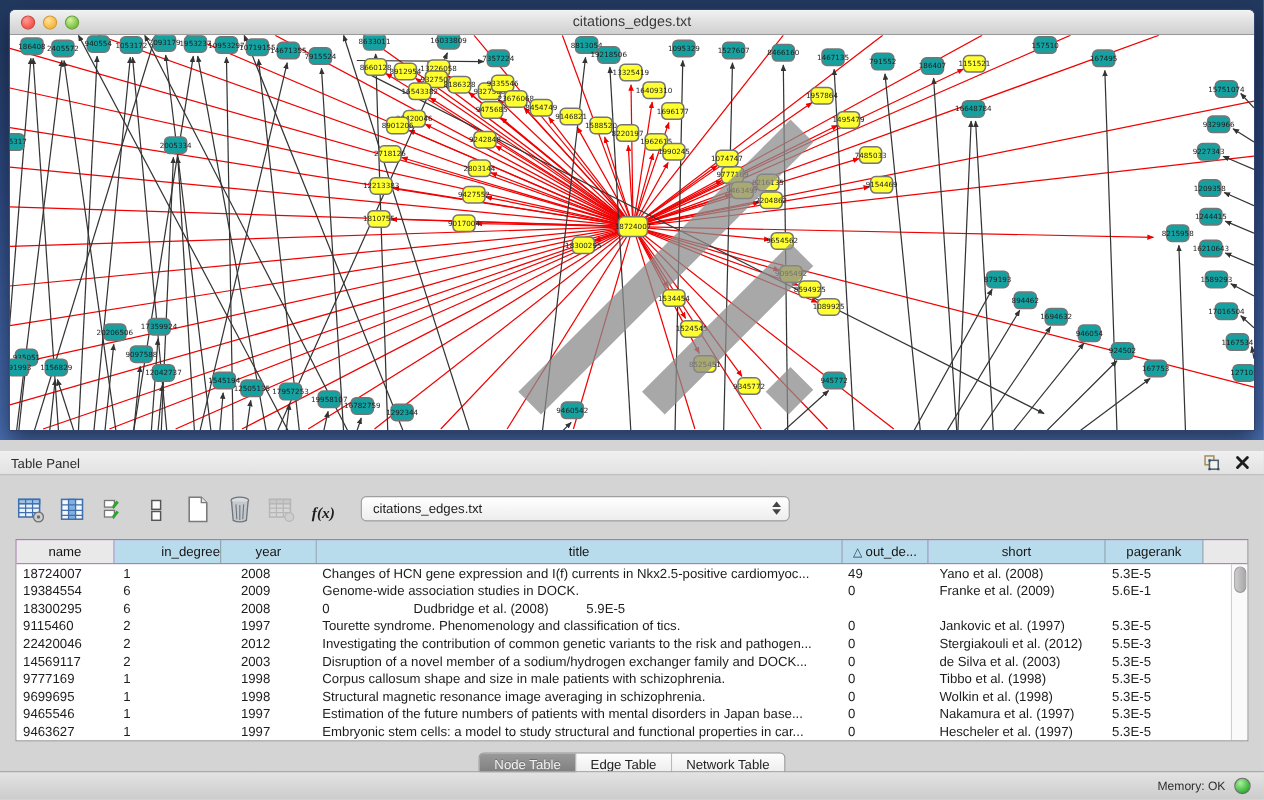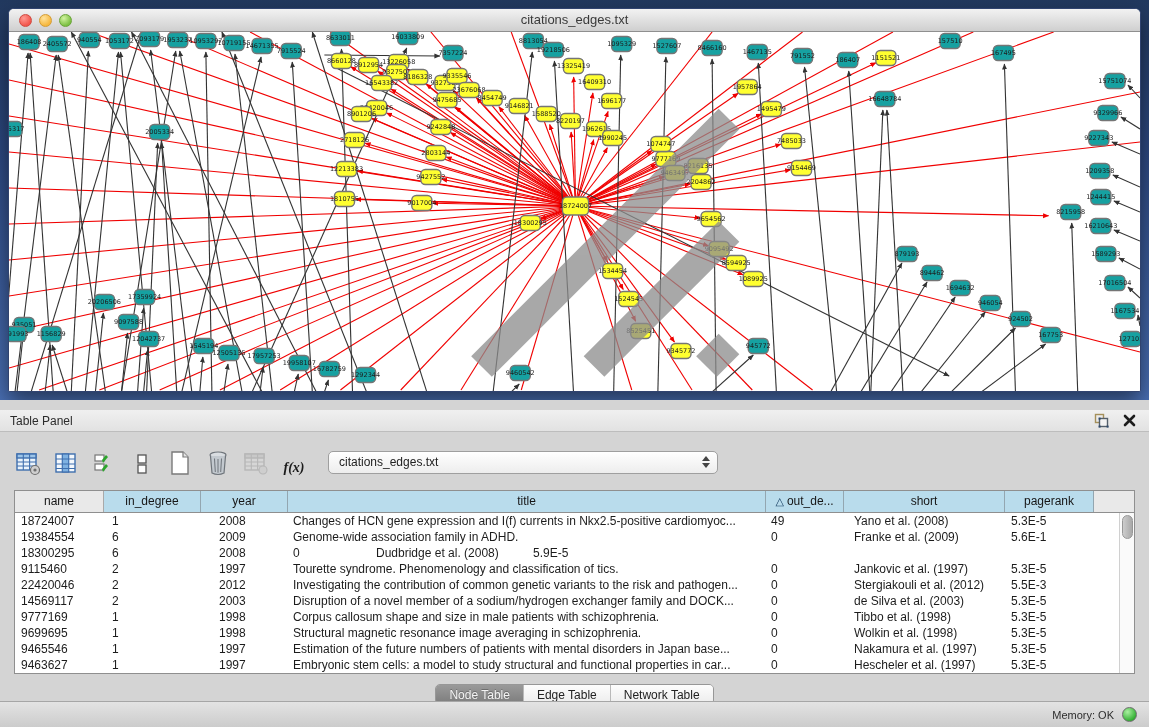--- a/index.html
+++ b/index.html
@@ -768,21 +768,21 @@
           <span class="arrows">
               <i class="up"></i>
               <i class="dn"></i>
             </span>
         </div>
       </div>
 
       <div class="table-wrap">
         <div class="thead" id="thead">
             <div class="th gray" style="width: 89px;">name</div>
-            <div class="th" style="width: 97px;">in_degree</div>
+            <div class="th" style="width: 97px; text-align: right;">in_degree</div>
             <div class="th" style="width: 87px;">year</div>
             <div class="th" style="width: 478px;">title</div>
             <div class="th" style="width: 78px;"><span class="sort">△</span>out_de...</div>
             <div class="th" style="width: 161px;">short</div>
             <div class="th" style="width: 89px;">pagerank</div>
             <div class="th gray" style="flex: 1 1 0%; border-right: none;"></div>
           </div>
         <div class="tbody" id="tbody">
             <div class="tr">
               <div class="td" style="width: 89px; padding-left: 6px;">18724007</div>
@@ -790,21 +790,21 @@
               <div class="td" style="width: 87px; padding-left: 18px;">2008</div>
               <div class="td" style="width: 478px; padding-left: 5px;">Changes of HCN gene expression and I(f) currents in Nkx2.5-positive cardiomyoc...</div>
               <div class="td" style="width: 78px; padding-left: 5px;">49</div>
               <div class="td" style="width: 161px; padding-left: 10px;">Yano et al. (2008)</div>
               <div class="td" style="width: 89px; padding-left: 6px;">5.3E-5</div>
             </div>
             <div class="tr">
               <div class="td" style="width: 89px; padding-left: 6px;">19384554</div>
               <div class="td" style="width: 97px; padding-left: 8px;">6</div>
               <div class="td" style="width: 87px; padding-left: 18px;">2009</div>
-              <div class="td" style="width: 478px; padding-left: 5px;">Genome-wide association family in ADHD.</div>
+              <div class="td" style="width: 478px; padding-left: 5px;">Genome-wide association studies in DOCK.</div>
               <div class="td" style="width: 78px; padding-left: 5px;">0</div>
               <div class="td" style="width: 161px; padding-left: 10px;">Franke et al. (2009)</div>
               <div class="td" style="width: 89px; padding-left: 6px;">5.6E-1</div>
             </div>
             <div class="tr">
               <div class="td" style="width: 89px; padding-left: 6px;">18300295</div>
               <div class="td" style="width: 97px; padding-left: 8px;">6</div>
               <div class="td" style="width: 87px; padding-left: 18px;">2008</div>
               <div class="td" style="width: 78px; padding-left: 5px;">0</div>
               <div class="td" style="width: 161px; padding-left: 10px;">Dudbridge et al. (2008)</div>

